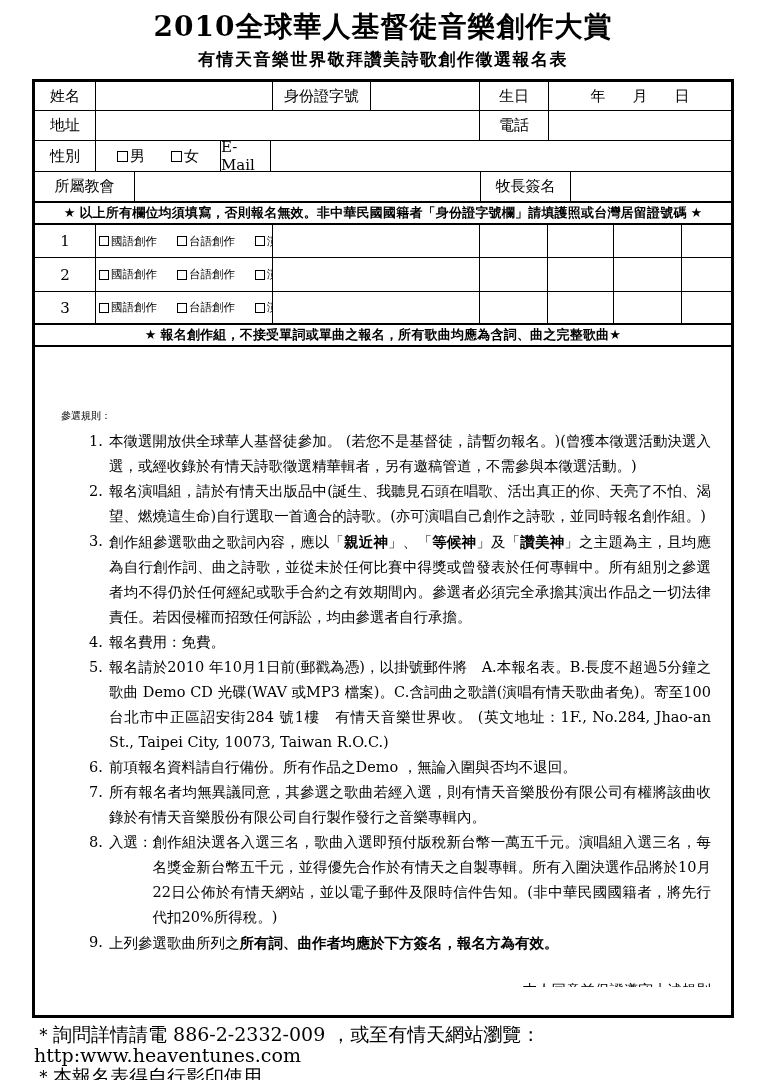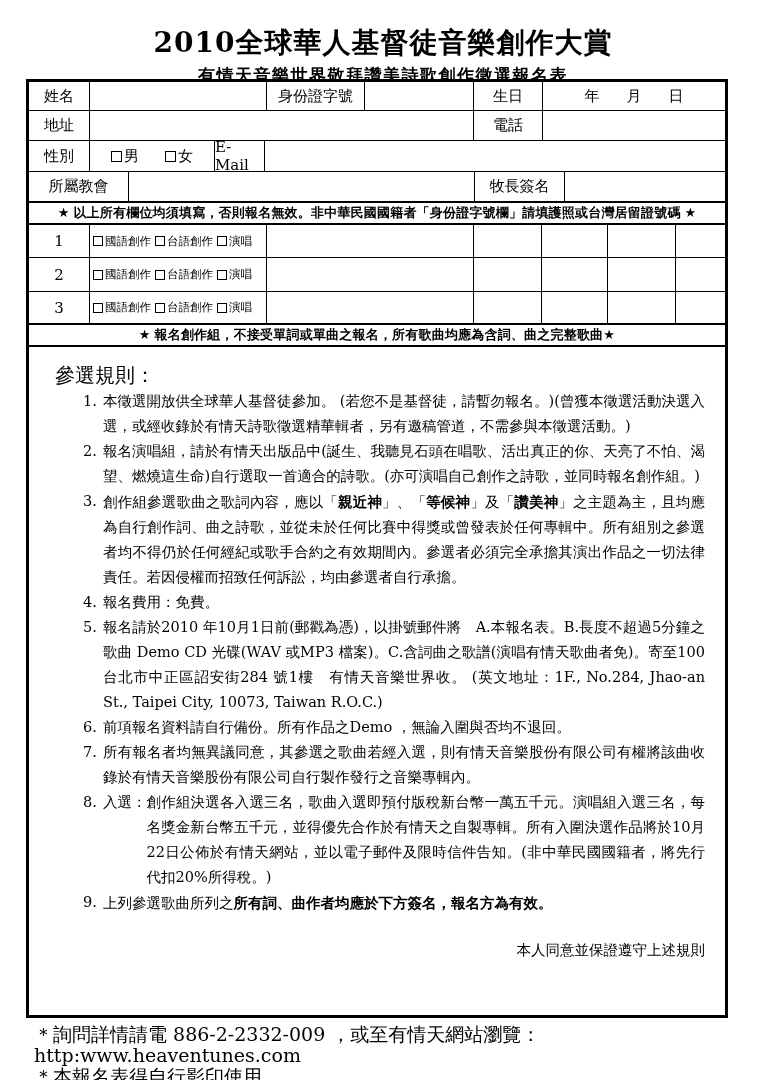--- a/index.html
+++ b/index.html
@@ -5,30 +5,30 @@
   * { margin:0; padding:0; box-sizing:border-box; }
   html,body { background:#e8e8e8; }
   .page {
     position:relative; width:766px; height:1080px; margin:0 auto;
     background:#ffffff; color:#000;
     font-family:"DejaVu Serif","Liberation Serif",serif;
     overflow:hidden;
   }
   
   .doc-title {
-    margin-top:24px; text-align:center;
+    margin-top:8px; text-align:center;
     font-size:28px; font-weight:bold; letter-spacing:1px;
   }
   .doc-subtitle {
     margin-top:2px; text-align:center;
     font-size:17px; font-weight:bold; letter-spacing:1.5px;
   }
   
   .form {
-    position:absolute; left:26px; top:79px; width:702px; height:939px;
+    position:absolute; left:32px; top:79px; width:702px; height:939px;
     border:3px solid #000; background:#fff;
   }
   .row { display:flex; width:100%; border-bottom:1px solid #000; }
   .row.thick { border-bottom-width:2px; }
   .cell {
     border-right:1px solid #000; display:flex; align-items:center;
     justify-content:center; font-size:15px; overflow:hidden;
   }
   .cell.nr { border-right:none; }
   .cell.blank { justify-content:flex-start; }
@@ -47,29 +47,29 @@
   .gender-opts { display:flex; gap:26px; align-items:center; font-size:15px; }
   .opt { display:flex; align-items:center; }
   .notice {
     width:100%; display:flex; align-items:center; justify-content:center;
     font-family:"Liberation Sans","DejaVu Sans",sans-serif;
     font-weight:bold; font-size:13px; border-bottom:2px solid #000;
     letter-spacing:0.2px;
   }
   .shead .cell { font-size:15px; }
   .shead .cell.small { font-size:13px; }
-  .cats { display:flex; align-items:center; gap:4px; padding-left:3px; font-size:11.5px; white-space:nowrap; }
+  .cats { display:flex; align-items:center; gap:20px; padding-left:3px; font-size:11.5px; white-space:nowrap; }
   .cats .opt { gap:1px; }
   .cats .cb { width:10px; height:10px; margin-right:1px; }
   
   .rules-box {
     width:100%; height:640px; padding:16px 20px 0 26px; overflow:hidden;
     font-size:14.5px; line-height:25px;
   }
-  .rules-heading { font-size:20px; }
+  .rules-heading { font-size:10px;margin-top:40px; }
   .rules-list { padding-left:28px; margin-top:1px; }
   .rule { display:flex; }
   .rule .num { width:20px; flex:none; }
   .rule .lead { flex:none; }
   .rule .body { flex:1; text-align:justify; }
   .agreement { margin-top:22px; padding-left:28px;text-align:right; }
   
   .footnotes { position:absolute; left:34px; top:1024px; font-size:19px; line-height:21px; }
 </style>
 </head>

